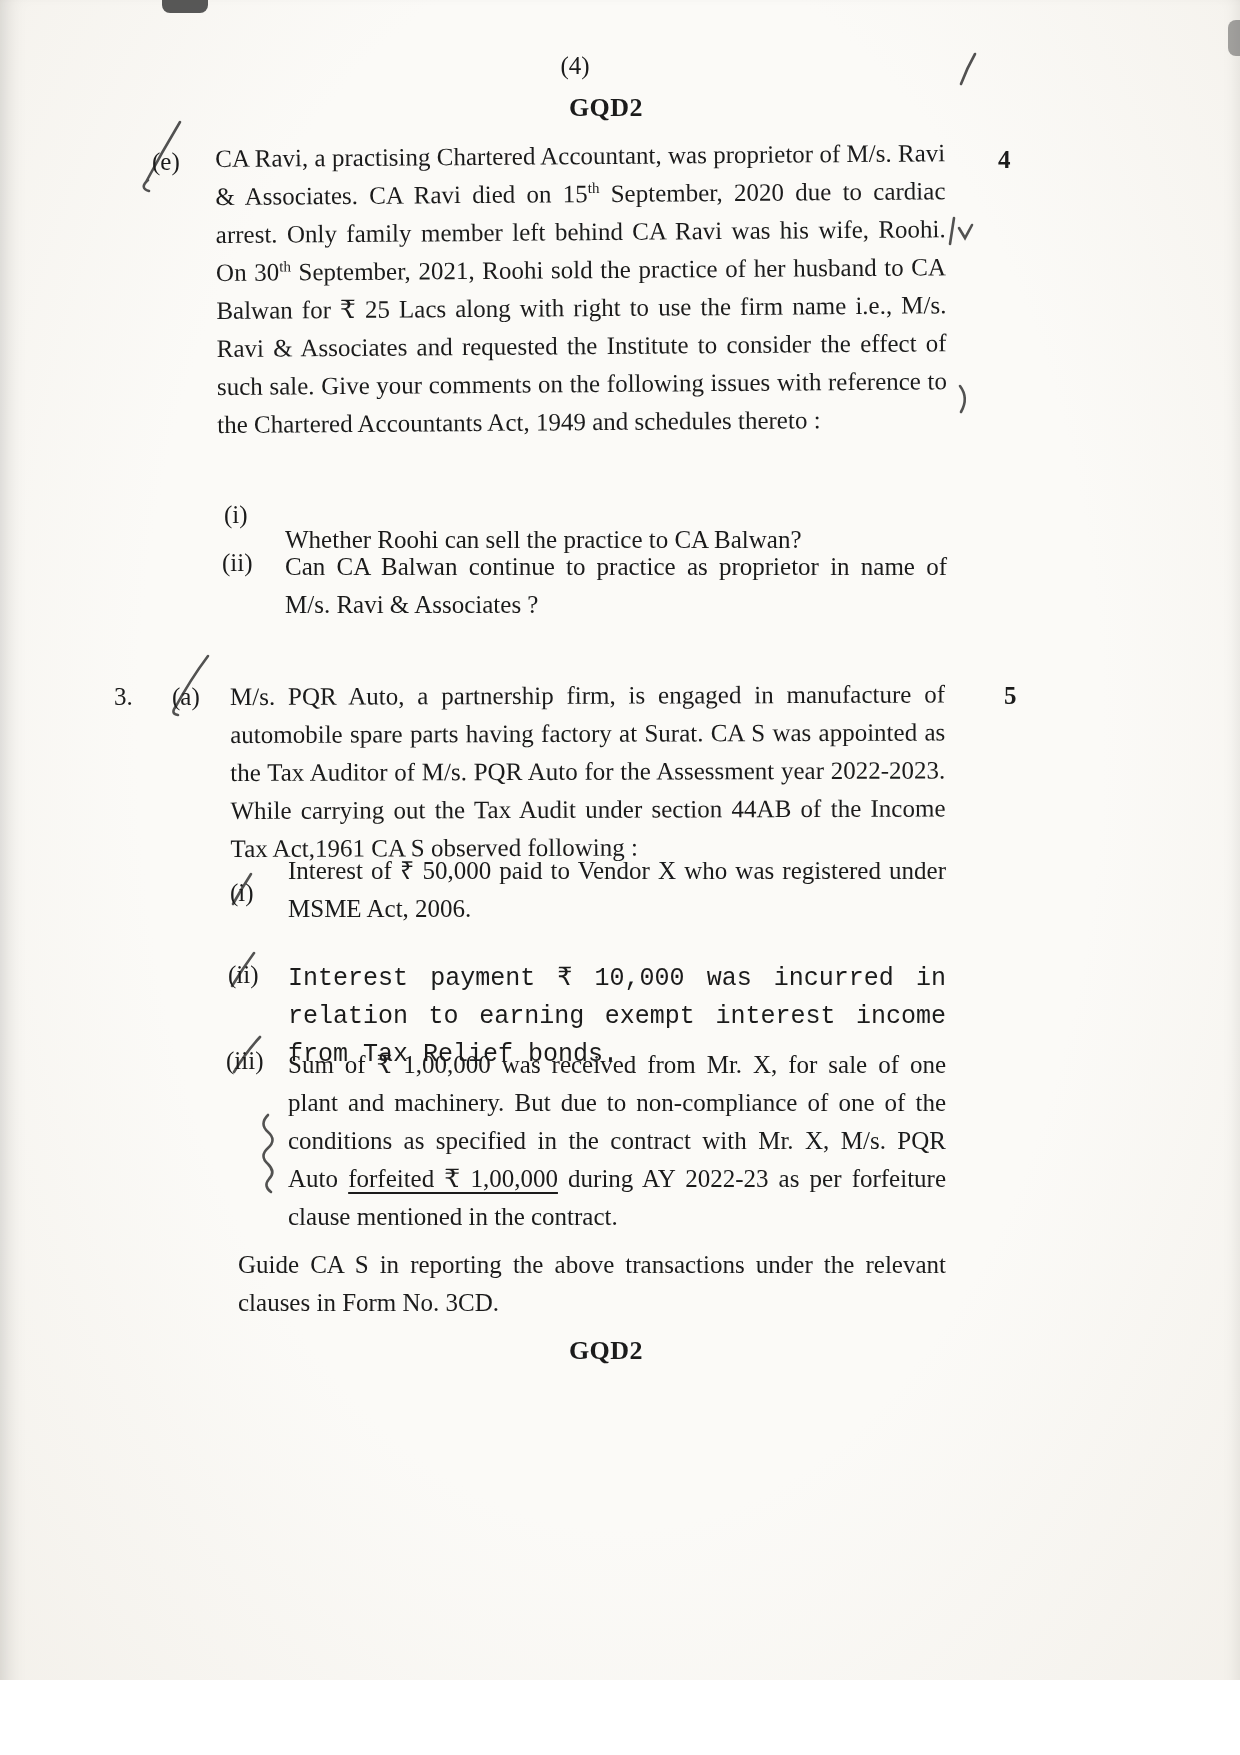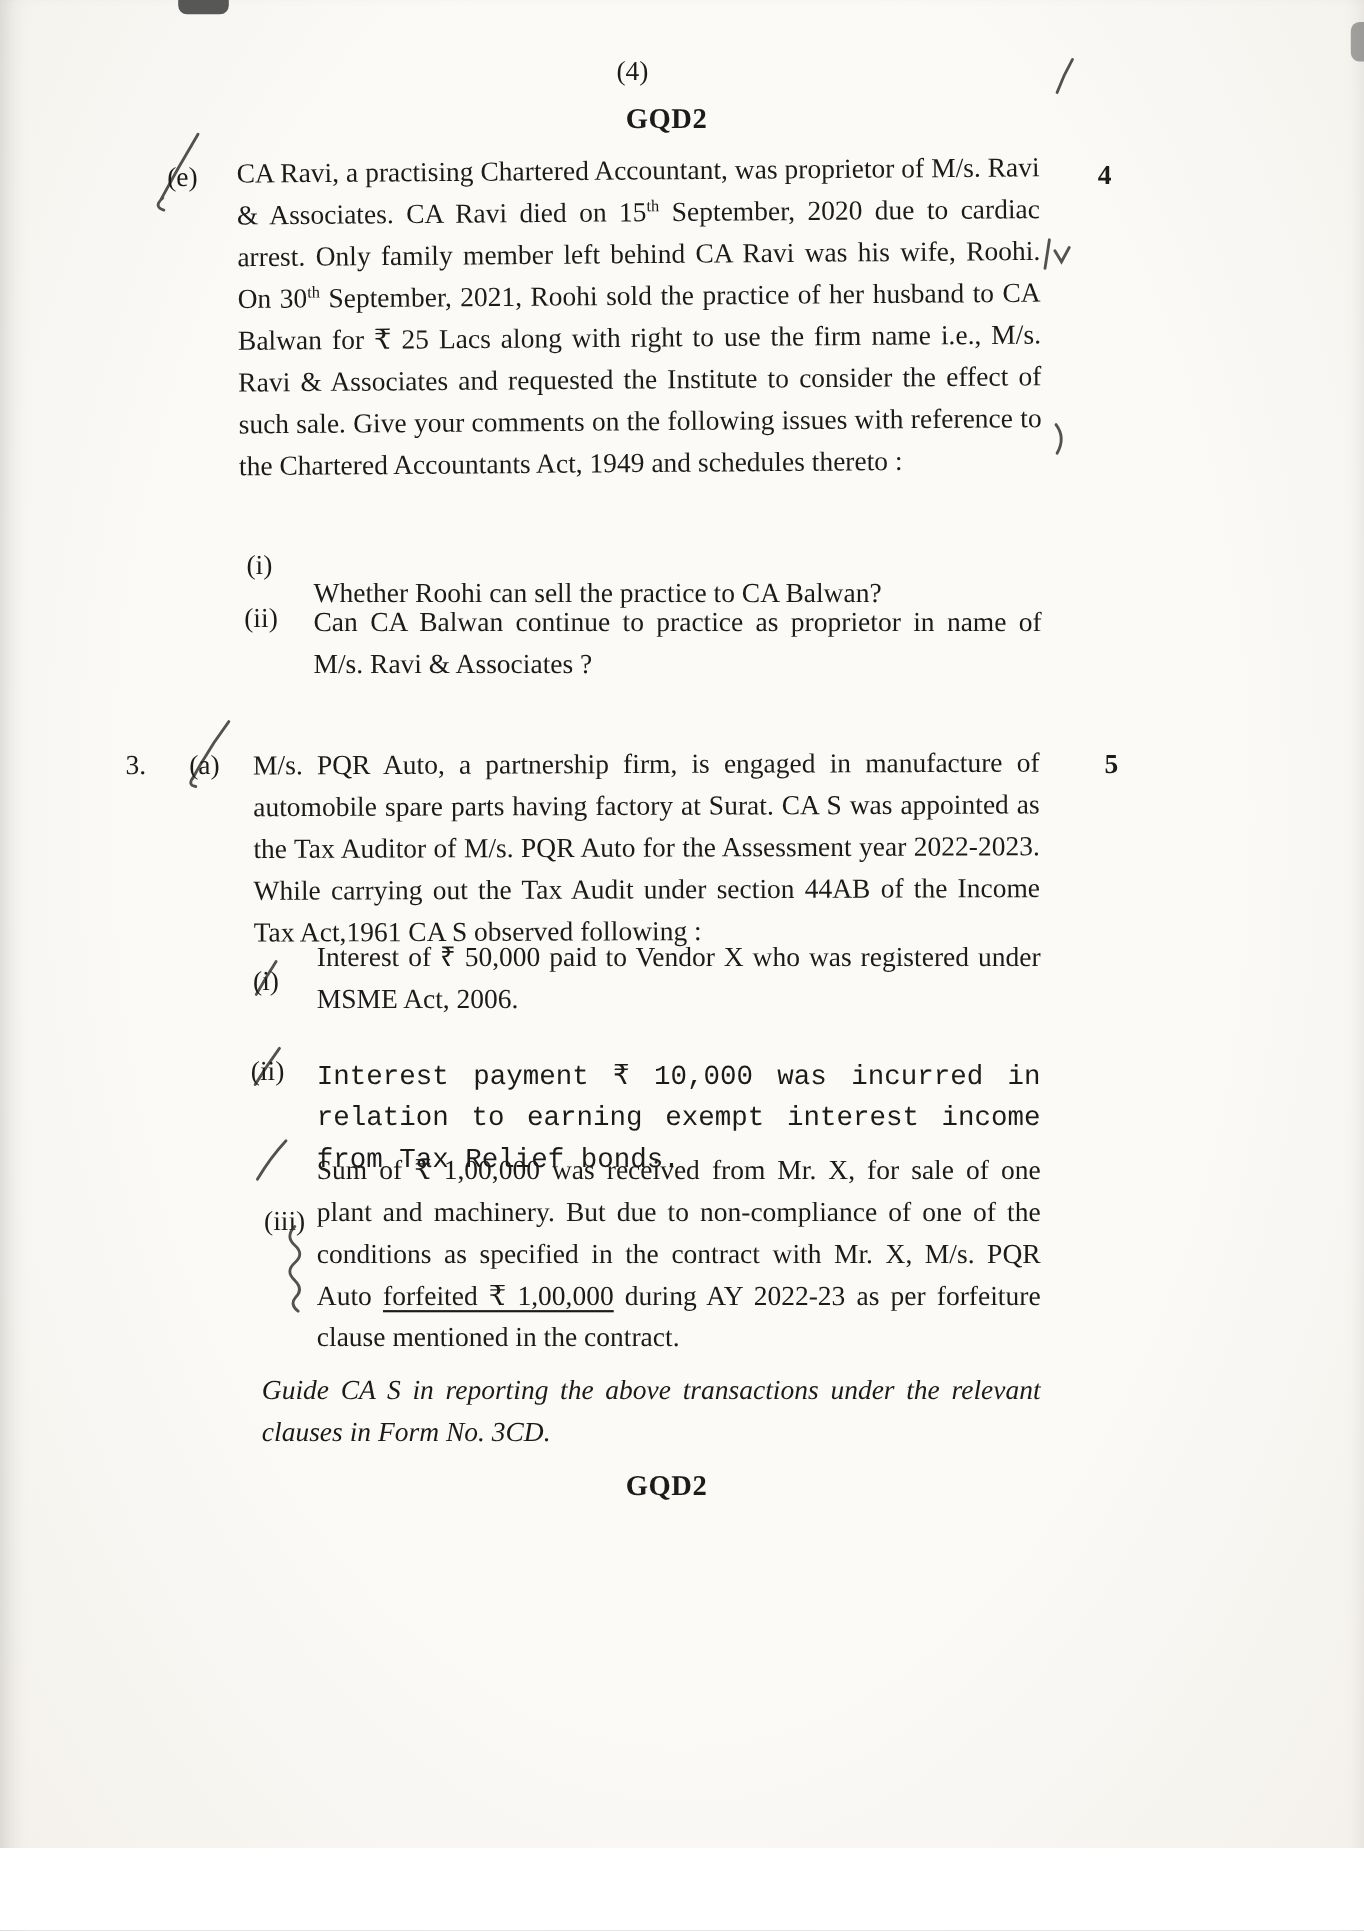--- a/index.html
+++ b/index.html
@@ -87,28 +87,28 @@
 
     <svg class="abs" style="left:226px; top:950px;" width="34" height="42">
       <path class="ink" d="M6,36 Q17,18 28,3"></path>
     </svg>
     <div class="abs qlabel" style="left:228px; top:960px;">(ii)</div>
     <div class="abs para" style="left:288px; top:960px; width:658px;font-family:Liberation Mono, monospace;"><span>Interest payment ₹ 10,000 was incurred in relation to earning exempt interest income from Tax Relief bonds.</span></div>
 
     <svg class="abs" style="left:226px; top:1034px;" width="40" height="44">
       <path class="ink" d="M8,38 Q20,18 34,3"></path>
     </svg>
-    <div class="abs qlabel" style="left:226px; top:1096px;margin-left:14px;">(iii)</div>
+    <div class="abs qlabel" style="left:226px; top:1046px;">(iii)</div>
     <div class="abs para" style="left:288px; top:1046px; width:658px;"><span>Sum of ₹ 1,00,000 was received from Mr. X, for sale of one plant and machinery. But due to non-compliance of one of the conditions as specified in the contract with Mr. X, M/s. PQR Auto </span><span class="u">forfeited ₹ 1,00,000</span><span> during AY 2022-23 as per forfeiture clause mentioned in the contract.</span></div>
 
     <svg class="abs" style="left:256px; top:1112px;" width="22" height="84">
       <path class="ink" d="M12,3 q-9,9 0,17 q9,8 0,16 q-9,8 0,16 q8,8 1,15 q-6,7 2,13"></path>
     </svg>
 
-    <div class="abs para" style="left:238px; top:1246px; width:708px;font-style:italic;">Guide CA S in reporting the above transactions under the relevant clauses in Form No. 3CD.</div>
+    <div class="abs para" style="left:238px; top:1246px; width:708px;">Guide CA S in reporting the above transactions under the relevant clauses in Form No. 3CD.</div>
   </section>
 
   <div class="abs code centerband" style="top:1336px;">GQD2</div>
 
   <div class="footerbar">
     
     
   </div>
 
 </div>

